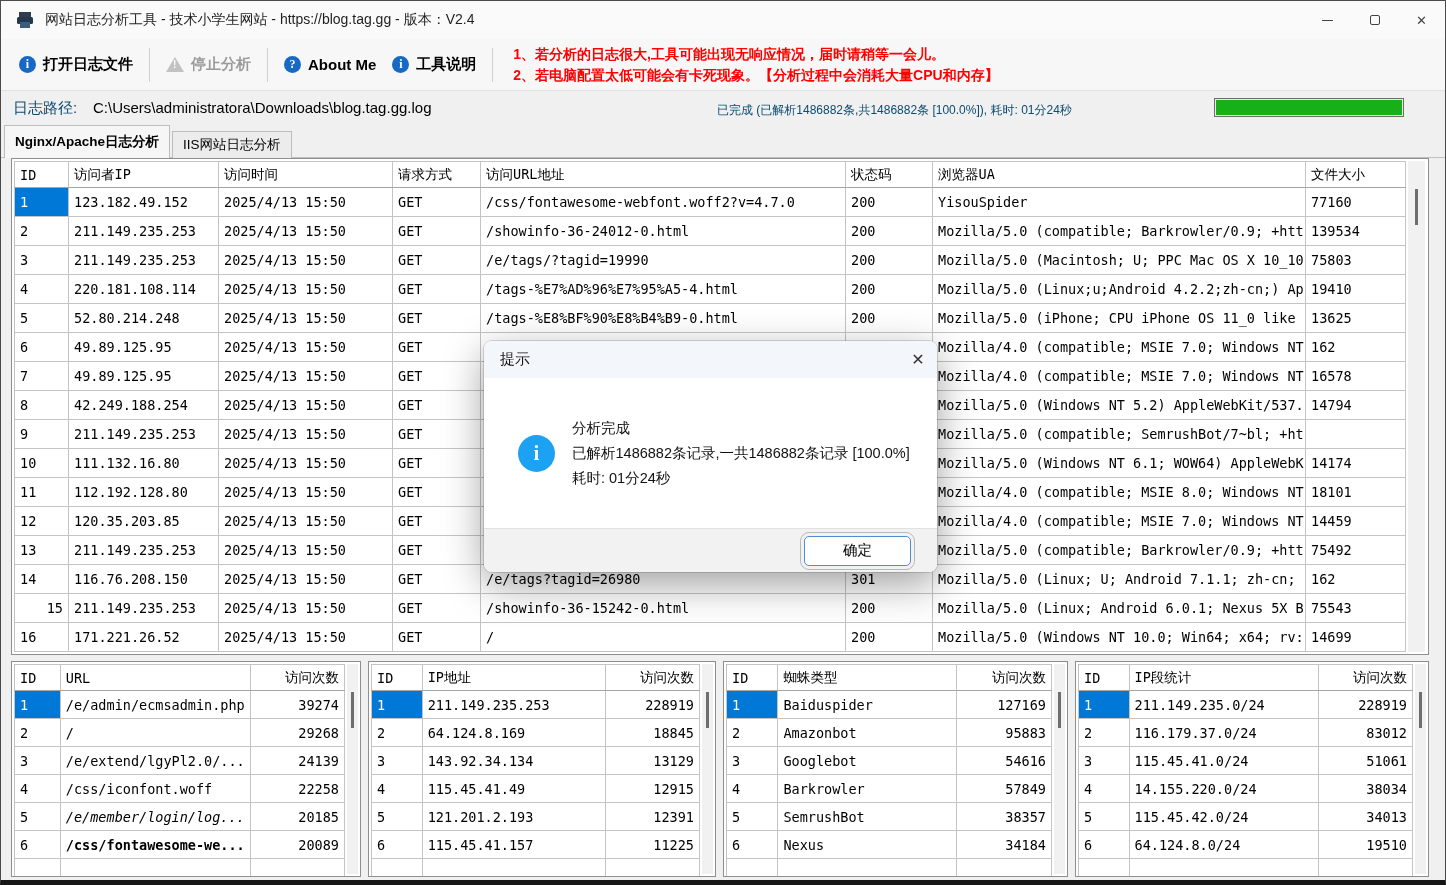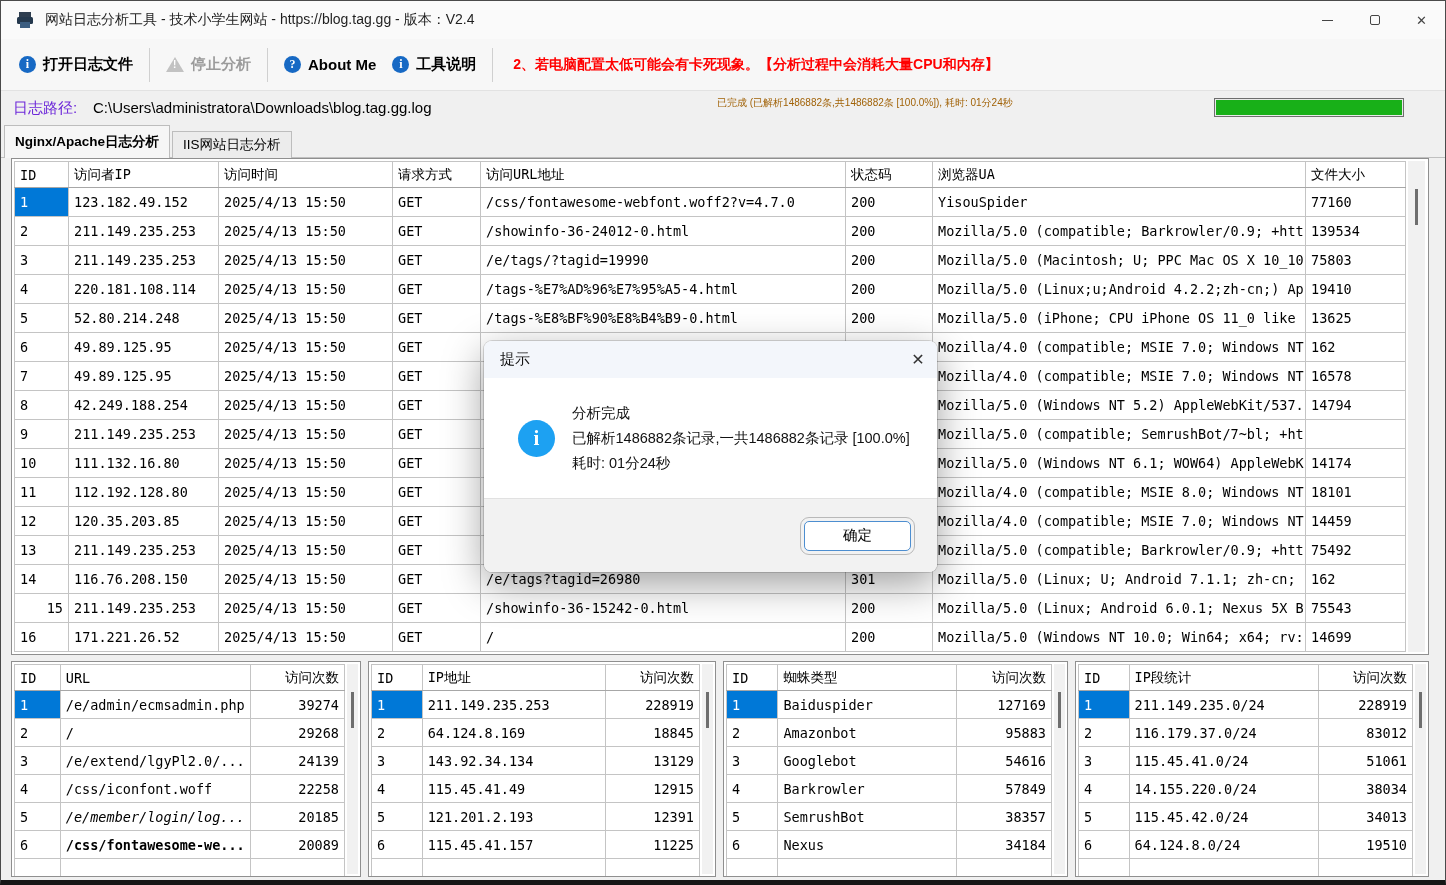--- a/index.html
+++ b/index.html
@@ -27,23 +27,23 @@
   .icon-circle{width:17px;height:17px;border-radius:50%;background:#1769c4;color:#fff;
     font-size:12px;font-weight:bold;display:inline-flex;align-items:center;justify-content:center;
     font-family:"Liberation Serif",serif;flex:0 0 auto}
   .warn-tri{position:relative;width:0;height:0;border-left:9px solid transparent;
     border-right:9px solid transparent;border-bottom:15px solid #c2c2c2;flex:0 0 auto}
   .warn-tri::after{content:"!";position:absolute;left:-2px;top:2px;color:#fff;font-size:10px;font-weight:bold}
   .sep{width:1px;height:34px;background:#d0d0d0;margin:0 8px}
   .warnings{margin-left:12px;color:#ff0000;font-size:14px;font-weight:600;line-height:21px}
   
   .pathbar{position:absolute;top:90px;left:0;right:0;height:34px;font-size:15px}
-  .path-label{position:absolute;left:12px;top:8px;color:#6d28d9}
+  .path-label{position:absolute;left:12px;top:8px;color:#0c4a6e}
   .path-value{position:absolute;left:92px;top:8px;color:#000}
-  .status-text{position:absolute;left:716px;top:5px;color:#a16207;font-size:10px}
+  .status-text{position:absolute;left:716px;top:11px;color:#0c4a6e;font-size:12px}
   .progress{position:absolute;left:1213px;top:7px;width:190px;height:19px;
     border:1px solid #6e6e6e;background:#e9e9e9;padding:1px}
   .progress-fill{height:100%;background:#18b018}
   
   .tabbar{position:absolute;top:124px;left:0;right:0;height:33px;display:flex;
     align-items:flex-end;padding-left:3px;border-bottom:1px solid #c0c0c0;background:#f0f0f0}
   .tab{border:1px solid #bdbdbd;border-bottom:none;background:#ececec;padding:4px 10px;
     font-size:13.5px;margin-bottom:-1px;color:#000}
   .tab.active{background:#f6f6f6;font-weight:bold;padding:7px 10px}
   .tab+.tab{margin-left:2px}
@@ -70,21 +70,21 @@
     z-index:10;display:flex;flex-direction:column;overflow:hidden}
   .dlg-titlebar{height:37px;background:#f3f6fb;display:flex;align-items:center;
     padding:0 4px 0 16px;font-size:15px;color:#111;flex:0 0 auto}
   .dlg-close{margin-left:auto;border:none;background:transparent;font-size:16px;color:#333;
     width:30px;height:30px;display:flex;align-items:center;justify-content:center}
   .dlg-body{flex:1;display:flex;align-items:center;gap:17px;padding-left:34px;background:#fff}
   .dlg-icon{width:37px;height:37px;border-radius:50%;background:#1da1f2;color:#fff;
     display:flex;align-items:center;justify-content:center;font-size:21px;font-weight:bold;
     font-family:"Liberation Serif",serif;flex:0 0 auto}
   .dlg-text{font-size:14.5px;line-height:25px;color:#111}
-  .dlg-footer{height:74px;background:#f2f2f2;border-top:1px solid #e1e1e1;display:flex;
+  .dlg-footer{height:44px;background:#f2f2f2;border-top:1px solid #e1e1e1;display:flex;
     align-items:center;justify-content:flex-end;padding-right:26px;flex:0 0 auto}
   .ok-button{width:107px;height:30px;background:#fff;border:1px solid #4d8ed0;border-radius:5px;
     outline:1px solid #b9b9b9;outline-offset:3px;font-size:14.5px;color:#000;
     font-family:"Liberation Sans",sans-serif}
 </style>
 </head>
 <body>
 
 <div class="window">
 
@@ -124,20 +124,21 @@
     <button class="tb-btn">
       <span class="icon-circle">?</span>
       <span>About Me</span>
     </button>
     <button class="tb-btn">
       <span class="icon-circle">i</span>
       <span>工具说明</span>
     </button>
     <div class="sep"></div>
     <div class="warnings">
+      <div>1、若分析的日志很大,工具可能出现无响应情况，届时请稍等一会儿。</div>
       <div>2、若电脑配置太低可能会有卡死现象。【分析过程中会消耗大量CPU和内存】</div>
     </div>
   </div>
 
   <div class="pathbar">
     <span class="path-label">日志路径:</span>
     <span class="path-value">C:\Users\administratora\Downloads\blog.tag.gg.log</span>
     <span class="status-text">已完成 (已解析1486882条,共1486882条 [100.0%]), 耗时: 01分24秒</span>
     <div class="progress">
       <div class="progress-fill" style="width: 100%;"></div>

